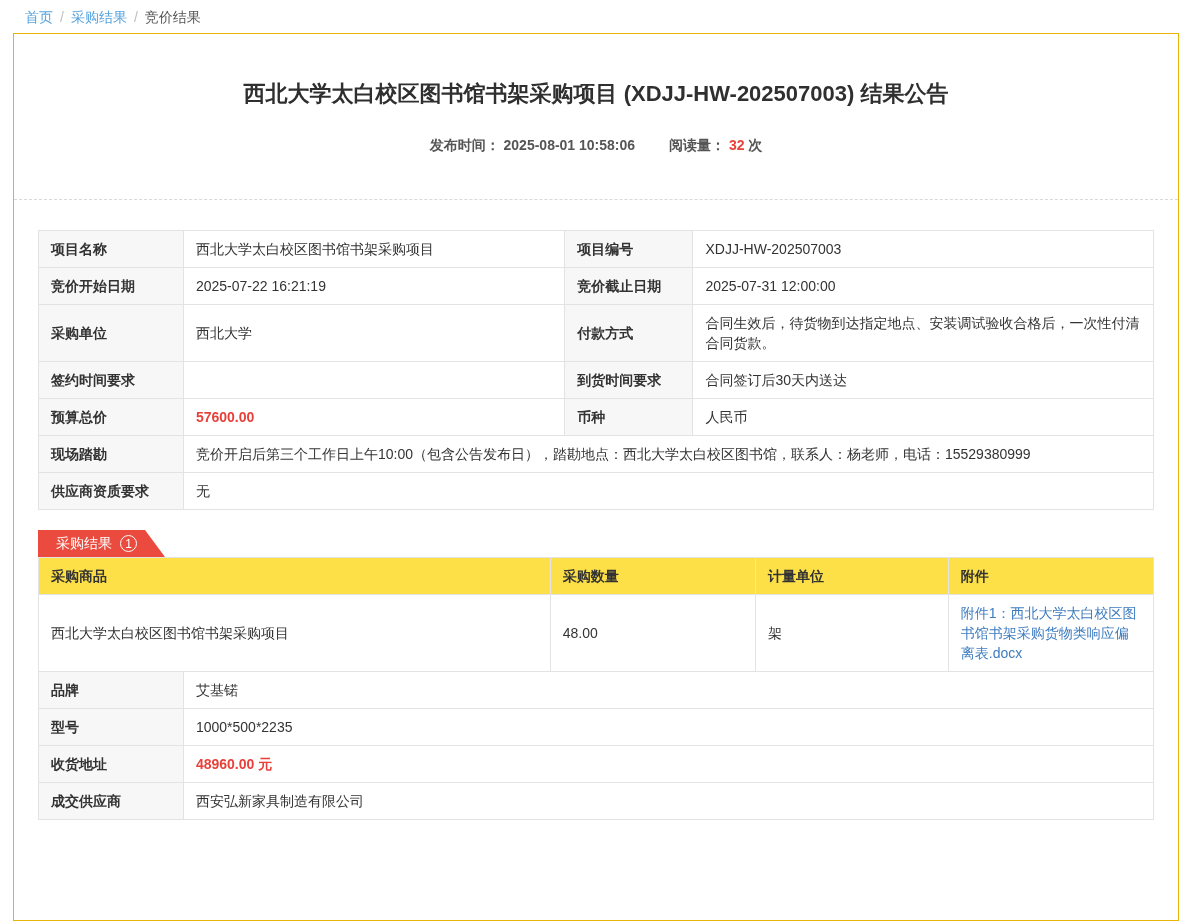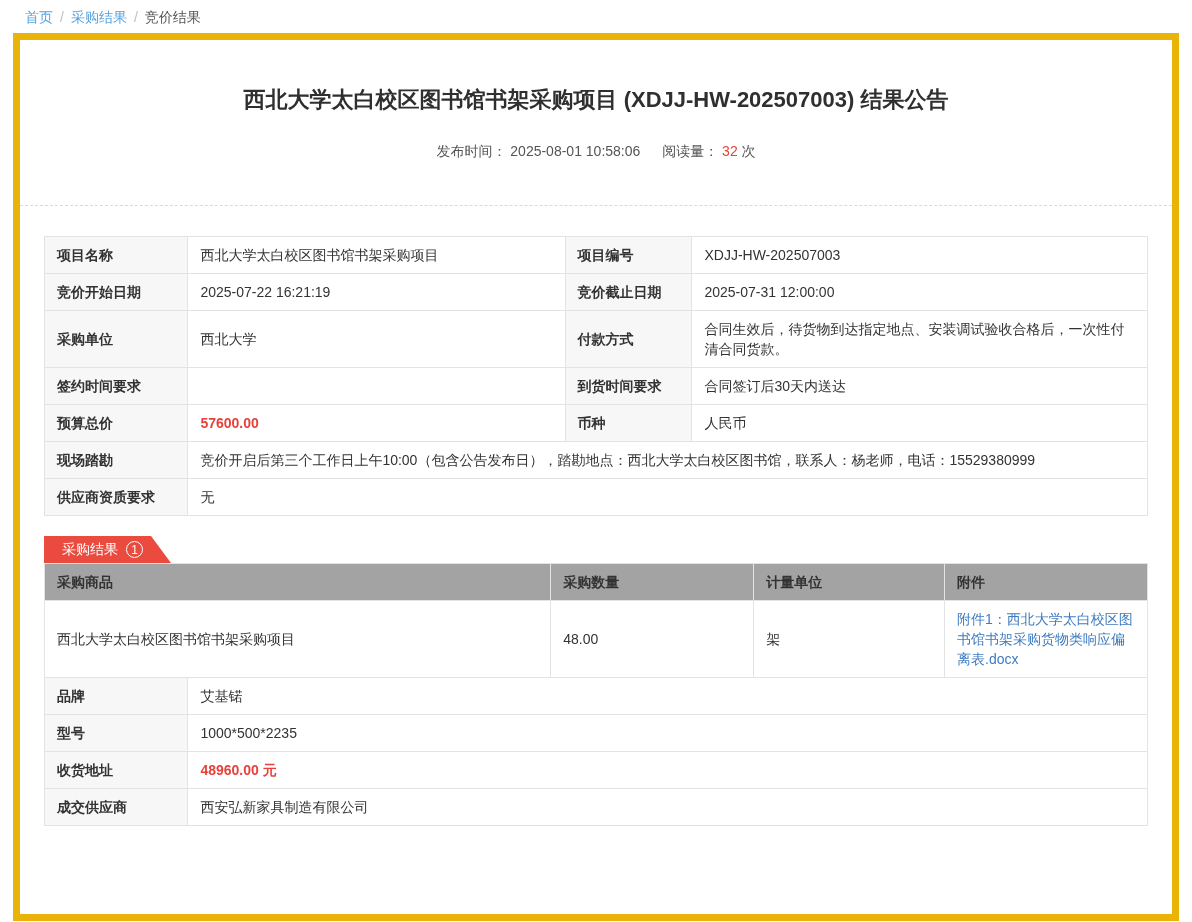--- a/index.html
+++ b/index.html
@@ -22,39 +22,39 @@
     color: #58a3de;
     text-decoration: none;
     cursor: pointer;
   }
   .breadcrumb .sep { color: #c0c0c0; margin: 0 7px; }
   .breadcrumb .current { color: #555; }
 
   
   .card {
     margin: 0 13px;
-    border: 7px solid #eab308;
+    border: 1px solid #eab308;
     background: #fff;
     min-height: 888px;
   }
   .page-title {
     margin: 47px 40px 0;
     text-align: center;
     font-size: 22px;
     font-weight: bold;
     color: #2f2f2f;
     line-height: 26px;
   }
   .meta {
     margin-top: 30px;
     text-align: center;
     font-size: 14px;
     color: #555;
   }
-  .meta .chunk { margin: 0 9px; }
+  .meta .chunk { margin: 0 15px; font-weight: bold; }
   .meta .red-num { color: #e8413a; }
   .dashed-divider {
     margin-top: 44px;
     border-bottom: 1px dashed #d9d9d9;
     height: 0;
   }
   .content { padding: 30px 24px 0; }
 
   
   table.grid {
@@ -71,21 +71,21 @@
     vertical-align: middle;
     text-align: left;
     word-break: break-all;
   }
   td.lbl {
     background: #f7f7f7;
     font-weight: bold;
     color: #333;
   }
   th.hdr {
-    background: #a3a3a3;
+    background: #fde047;
     font-weight: bold;
   }
   .red-value { color: #e8413a; font-weight: bold; }
   td .att-link {
     color: #3e7cc0;
     text-decoration: none;
     cursor: pointer;
   }
   .row-tall td { height: 56px; }
   .row-xtall td { height: 77px; }

